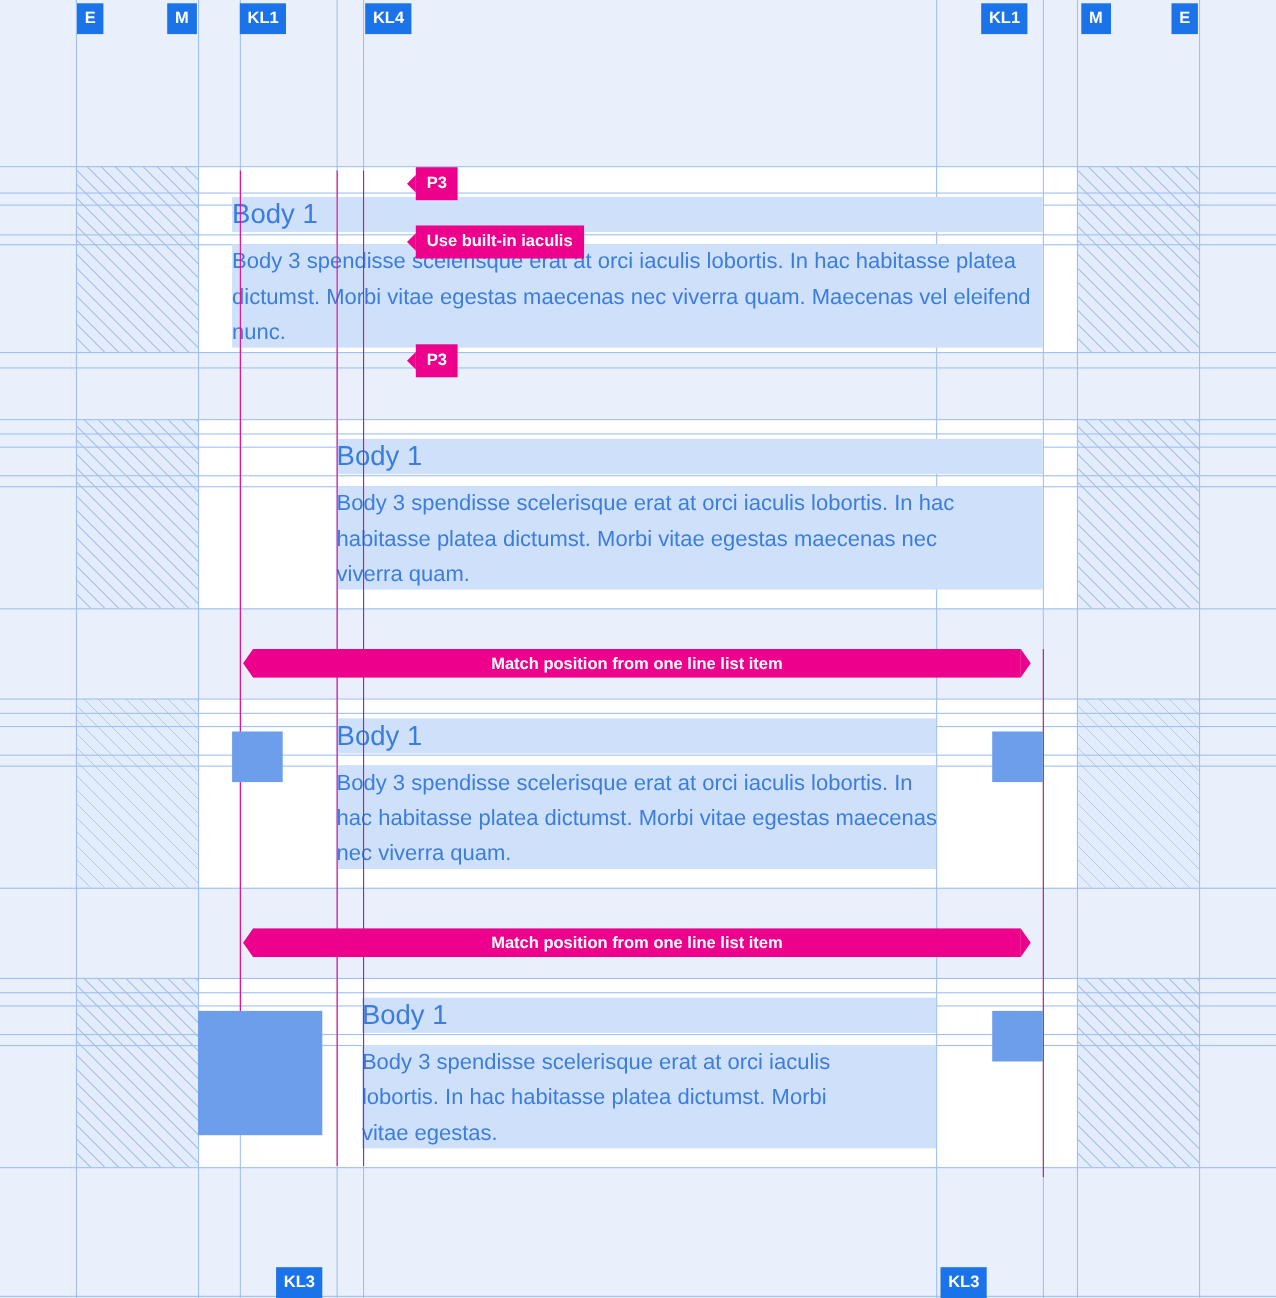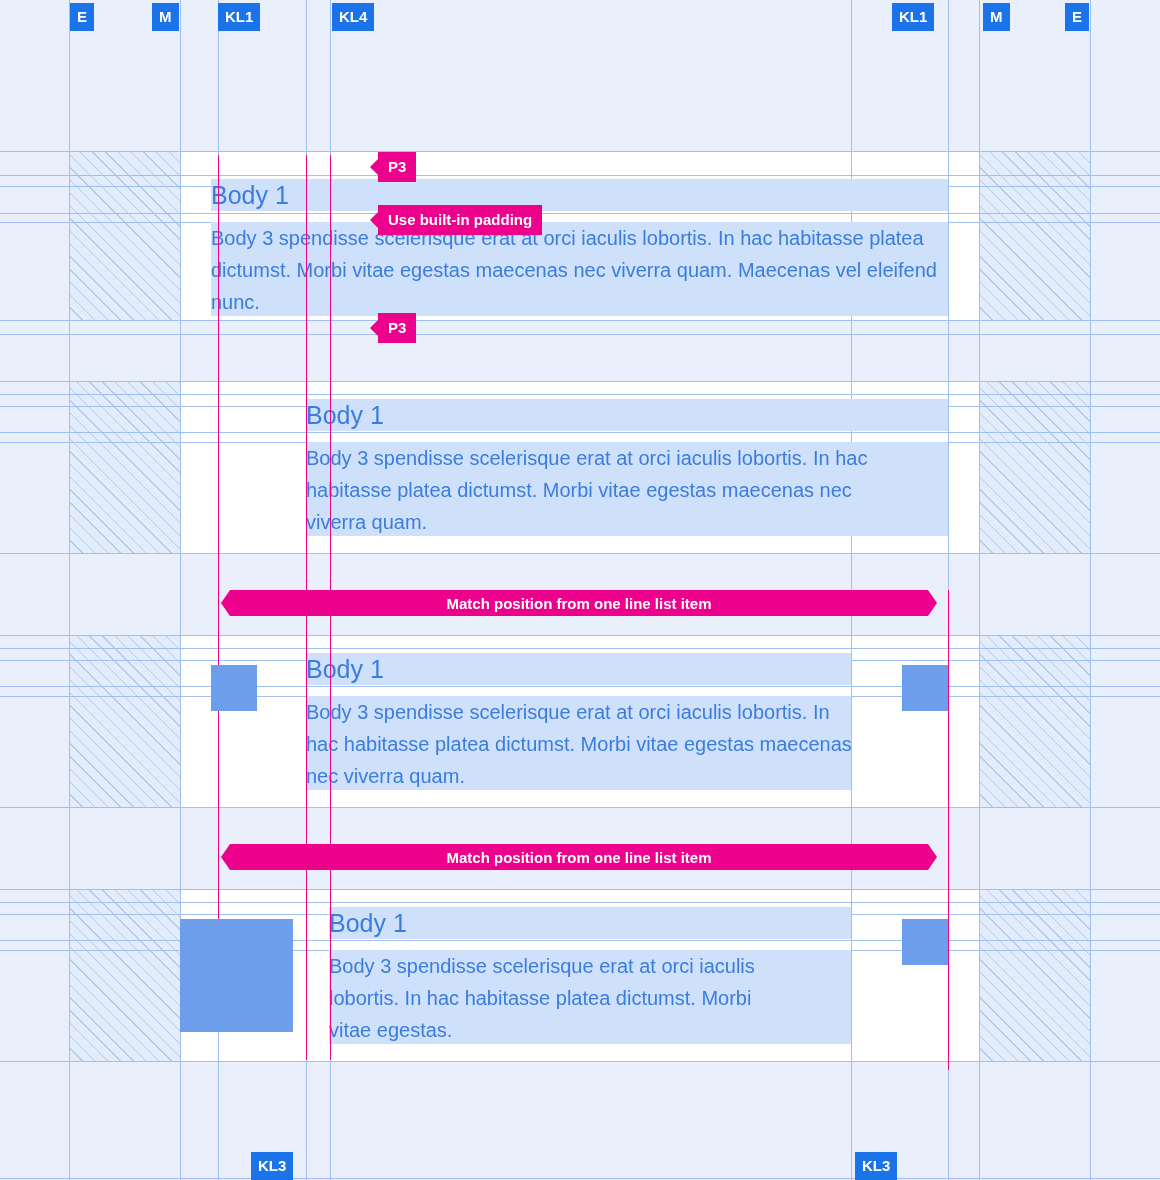--- a/index.html
+++ b/index.html
@@ -243,21 +243,21 @@
 
   <div class="sq" style="left:180px; top:919px; width:113px; height:113px;"></div>
   <div class="sq" style="left:902px; top:919px; width:46px; height:46px;"></div>
   <div class="texthl" style="left:329px; top:907px; width:522px; height:32px;"></div>
   <div class="texthl" style="left:329px; top:950px; width:522px; height:94px;"></div>
   <div class="title" style="left:329px; top:908px;">Body 1</div>
   <div class="bodytext" style="left:329px; top:950px; width:470px;">Body 3 spendisse scelerisque erat at orci iaculis lobortis. In hac habitasse platea dictumst. Morbi vitae egestas.</div>
 
   <div class="pinklabel arrowleft" style="left:378px; top:152px;">P3</div>
 
-  <div class="pinklabel arrowleft" style="left:378px; top:205px;">Use built-in padding</div>
+  <div class="pinklabel arrowleft" style="left:378px; top:205px;">Use built-in iaculis</div>
 
   <div class="pinklabel arrowleft" style="left:378px; top:313px;">P3</div>
 
   <div class="pinkbar" style="left:230px; top:590px; width:698px;">
     <span>Match position from one line list item</span>
   </div>
 
   <div class="pinkbar" style="left:230px; top:844px; width:698px;">
     <span>Match position from one line list item</span>
   </div>

